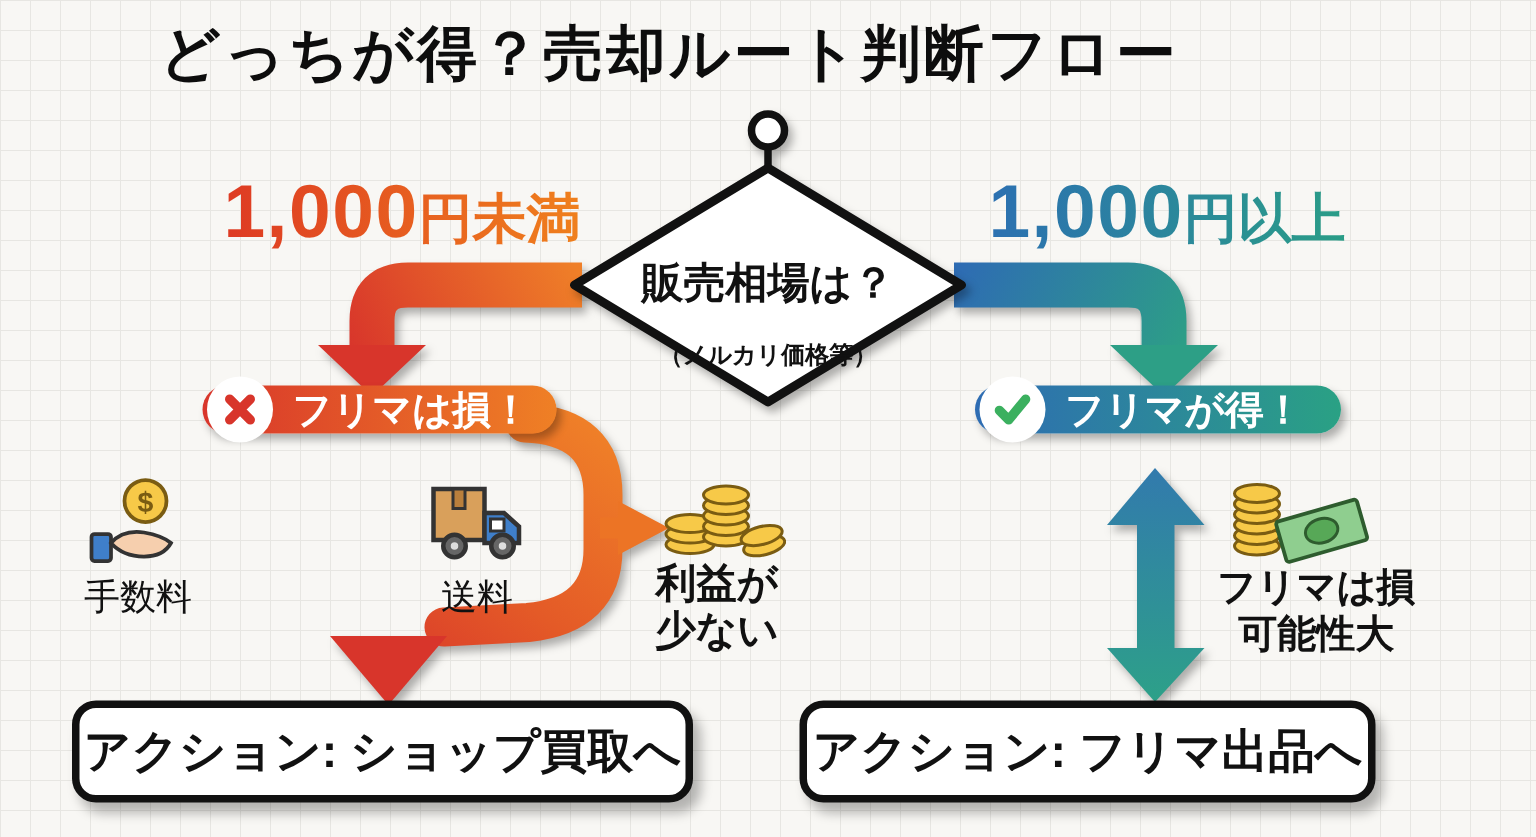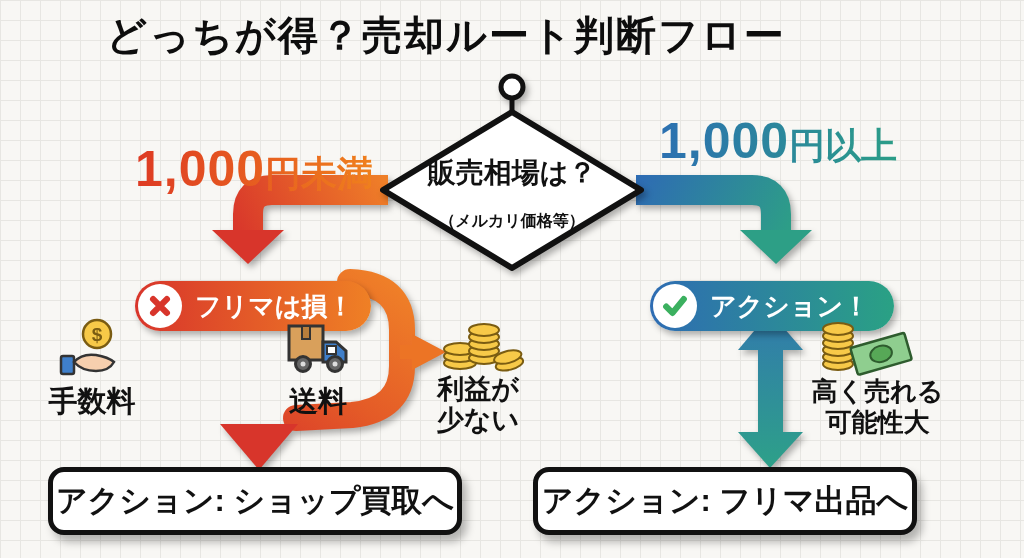--- a/index.html
+++ b/index.html
@@ -16,39 +16,39 @@
   .title{
     left:0;top:8px;width:892px;text-align:center;
     font-size:40px;font-weight:900;color:#0d0d0d;letter-spacing:2px;margin:0;
   }
   .svg-layer{left:0;top:0;}
   
   .cond{width:280px;top:116px;text-align:center;font-weight:900;line-height:1;
         -webkit-background-clip:text;background-clip:text;color:transparent;white-space:nowrap;}
   .cond .amt{font-size:50px;letter-spacing:1px;}
   .cond .unit{font-size:36px;}
-  .cond-left{left:114px;background-image:linear-gradient(90deg,#dc3424,#f1861c);margin-top:28px;}
+  .cond-left{left:128px;background-image:linear-gradient(90deg,#dc3424,#f1861c);}
   .cond-right{left:638px;background-image:linear-gradient(90deg,#2c6cb5,#2aa183);}
   
-  .diamond-text{left:397px;top:156px;width:230px;text-align:center;color:#111;}
+  .diamond-text{left:397px;top:172px;width:230px;text-align:center;color:#111;}
   .diamond-text .q{font-size:28px;font-weight:900;line-height:1.2;}
   .diamond-text .n{font-size:16px;font-weight:700;margin-top:21px;}
   
-  .pill{top:257px;height:50px;border-radius:26px;display:flex;align-items:center;
-        box-shadow:3px 4px 6px rgba(0,0,0,.30);margin-top:24px;}
+  .pill{top:257px;height:32px;border-radius:26px;display:flex;align-items:center;
+        box-shadow:3px 4px 6px rgba(0,0,0,.30);}
   .pill-left{left:135px;width:236px;background:linear-gradient(90deg,#d8352b,#ef8025);}
   .pill-right{left:650px;width:244px;background:linear-gradient(90deg,#2e6cb3,#2aa184);}
   .badge{width:44px;height:44px;border-radius:50%;background:#fff;margin-left:3px;
          display:flex;align-items:center;justify-content:center;flex:0 0 auto;}
   .pill-text{color:#fff;font-size:26px;font-weight:900;margin-left:13px;white-space:nowrap;}
   
   .cost-row{left:40px;top:316px;width:330px;display:flex;justify-content:space-between;}
   .cost{width:104px;display:flex;flex-direction:column;align-items:center;}
   .cost .ic{height:62px;display:flex;align-items:flex-end;}
-  .cost .lbl{font-size:29px;font-weight:700;color:#111;margin-top:4px;white-space:nowrap;}
+  .cost .lbl{font-size:24px;font-weight:400;color:#111;margin-top:4px;white-space:nowrap;}
   
   .outcome-text{left:413px;top:374px;width:130px;text-align:center;
                 font-size:27px;font-weight:900;color:#111;line-height:1.15;}
   .benefit-text{left:800px;top:376px;width:155px;text-align:center;
                 font-size:26px;font-weight:900;color:#111;line-height:1.2;}
   
   .action{top:467px;height:68px;background:#fff;border:5px solid #111;border-radius:16px;
           box-sizing:border-box;display:flex;align-items:center;justify-content:center;
           box-shadow:5px 7px 8px rgba(0,0,0,.28);}
   .action-left{left:48px;width:414px;}
@@ -134,21 +134,21 @@
     </span>
     <span class="pill-text">フリマは損！</span>
   </div>
 
   <div class="abs pill pill-right">
     <span class="badge">
       <svg width="30" height="30" viewBox="0 0 24 24">
         <path d="M5 12.5 L10 17.5 L19 6.5" fill="none" stroke="#3bb05f" stroke-width="5" stroke-linecap="round" stroke-linejoin="round"></path>
       </svg>
     </span>
-    <span class="pill-text">アクション！</span>
+    <span class="pill-text">フリマが得！</span>
   </div>
 
   <div class="abs cost-row">
     <div class="cost">
       <span class="ic">
         <svg width="66" height="60" viewBox="0 0 66 60">
           <circle cx="38" cy="16" r="14" fill="#f7c948" stroke="#7a5c12" stroke-width="2.5"></circle>
           <text x="38" y="23" font-size="19" font-weight="bold" fill="#7a5c12" text-anchor="middle">$</text>
           <rect x="2" y="38" width="13" height="18" rx="2" fill="#3f7fca" stroke="#333" stroke-width="2.5"></rect>
           <path d="M15 44 q8 -9 22 -7 q12 2 18 7 q-5 9 -18 9 q-14 0 -22 -9 z" fill="#f6cfae" stroke="#333" stroke-width="2.5"></path>
@@ -202,21 +202,21 @@
       <ellipse cx="20" cy="31" rx="15" ry="6"></ellipse>
         <ellipse cx="20" cy="24" rx="15" ry="6"></ellipse>
         <ellipse cx="20" cy="17" rx="15" ry="6"></ellipse>
     </g>
     <g transform="rotate(-16 62 38)">
       <rect x="34" y="28" width="56" height="28" rx="2" fill="#8fce8f" stroke="#2e5c2e" stroke-width="2.5"></rect>
       <ellipse cx="62" cy="42" rx="11" ry="8" fill="#57a857" stroke="#2e5c2e" stroke-width="2"></ellipse>
     </g>
   </svg>
   <div class="abs benefit-text">
-    <div>高く売れる</div>
+    <div>フリマは損</div>
     <div>可能性大</div>
   </div>
 
   <div class="abs action action-left">
     <span class="txt">アクション: ショップ買取へ</span>
   </div>
   <div class="abs action action-right">
     <span class="txt">アクション: フリマ出品へ</span>
   </div>
 

